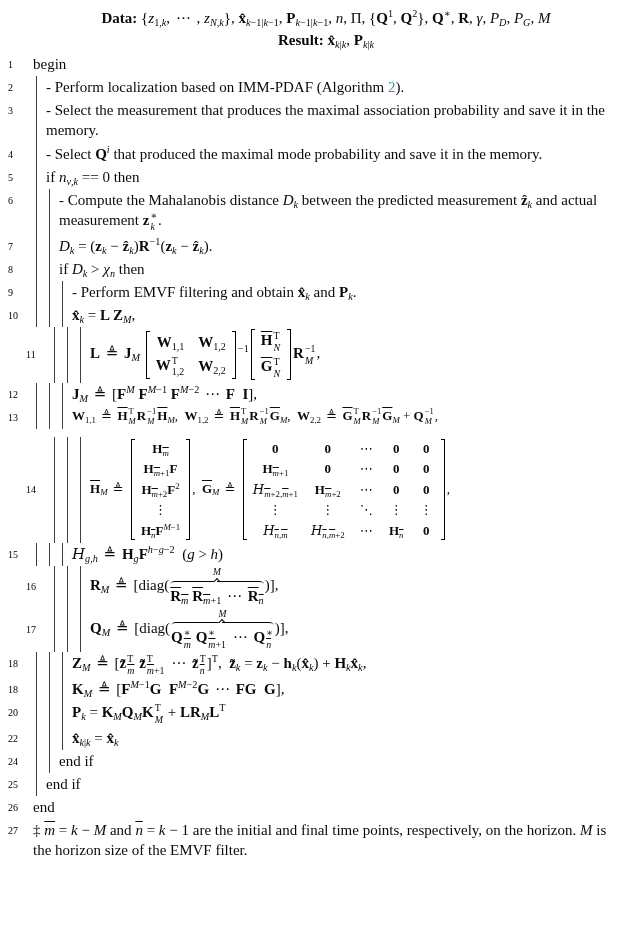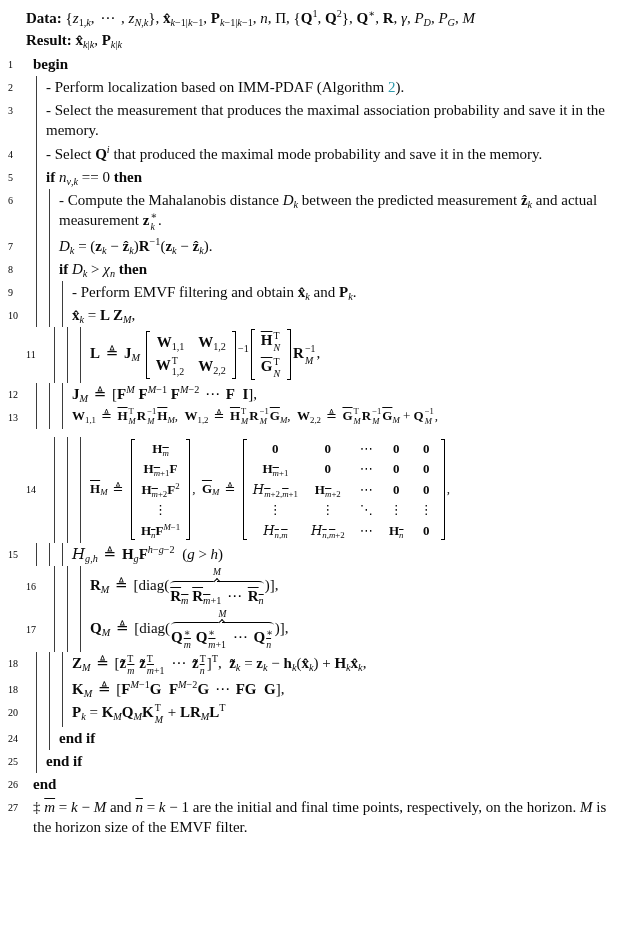--- a/index.html
+++ b/index.html
@@ -1,29 +1,29 @@
 <!DOCTYPE html>
 <html><head>
 <meta charset="utf-8">
 <style>
   *{box-sizing:border-box;}
   html,body{margin:0;padding:0;}
   body{width:632px;height:948px;overflow:hidden;background:#ffffff;color:#0a0a0a;
        font-family:"Liberation Serif","DejaVu Serif",serif;font-size:15px;line-height:1.34;}
   .page{padding:8px 6px 4px 8px;}
-  .hdr{padding-left:18px;margin-bottom:3px;}
+  .hdr{padding-left:18px;margin-bottom:3px;text-align:center;}
   .hline{margin:0 0 2px 0;}
   .aline{display:flex;align-items:stretch;}
   .lno{flex:0 0 18px;font-size:10px;line-height:1.2;padding-top:6px;color:#000;}
   .lno.c{align-self:center;padding-top:0;margin-left:18px;}
   .vr{flex:0 0 13px;position:relative;}
   .vr::after{content:'';position:absolute;left:10px;top:0;bottom:0;border-left:1px solid #3d3d3d;}
   .lc{flex:1;padding:1px 0 2px 7px;min-width:0;}
   .lc.sm{font-size:13px;}
-  .kw{font-weight:bold;}
+  .kw{font-weight:normal;}
   .lnk{color:#2e99ab;cursor:pointer;}
   i{font-style:italic;}
   sub,sup{font-size:0.68em;line-height:0;}
   sub{vertical-align:-0.3em;}
   sup{vertical-align:0.55em;}
   .sbs{display:inline-flex;flex-direction:column;align-items:flex-start;vertical-align:middle;
        font-size:0.66em;line-height:1.15;margin:0 1px;}
   .bar{text-decoration:overline;}
   .deq{font-family:"DejaVu Sans",sans-serif;padding:0 2px;}
   .calh{font-family:"DejaVu Serif",serif;font-style:italic;}
@@ -299,20 +299,27 @@
         <span class="lno">20</span>
         <span class="vr"></span>
         <span class="vr"></span>
         <span class="vr"></span>
         <span class="lc"><b>P</b><sub><i>k</i></sub> = <b>K</b><sub><i>M</i></sub><b>Q</b><sub><i>M</i></sub><b>K</b><span class="sbs">
             <span>T</span>
             <span><i>M</i></span>
           </span> + <b>LR</b><sub><i>M</i></sub><b>L</b><sup>T</sup></span>
       </div>
       <div class="aline">
+        <span class="lno">22</span>
+        <span class="vr"></span>
+        <span class="vr"></span>
+        <span class="vr"></span>
+        <span class="lc"><b>x̂</b><sub><i>k</i>|<i>k</i></sub> = <b>x̂</b><sub><i>k</i></sub></span>
+      </div>
+      <div class="aline">
         <span class="lno">24</span>
         <span class="vr"></span>
         <span class="vr"></span>
         <span class="lc"><b class="kw">end if</b></span>
       </div>
       <div class="aline">
         <span class="lno">25</span>
         <span class="vr"></span>
         <span class="lc"><b class="kw">end if</b></span>
       </div>

